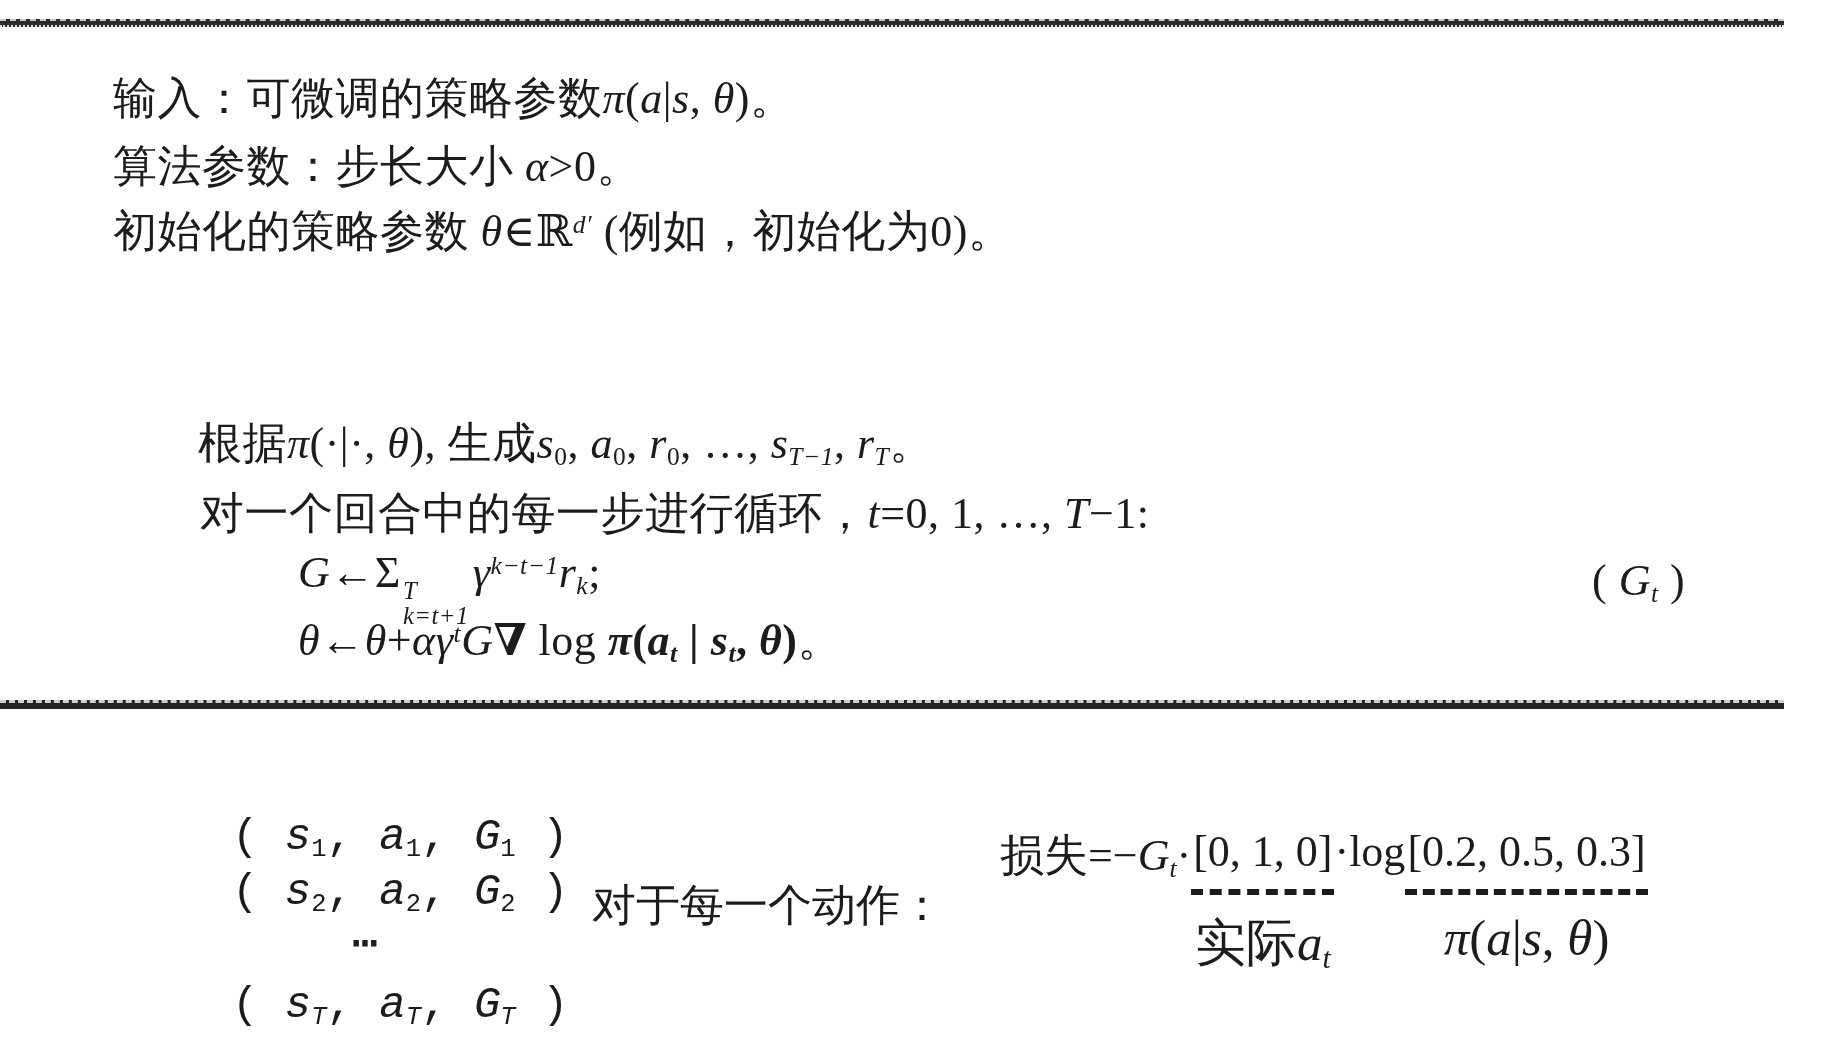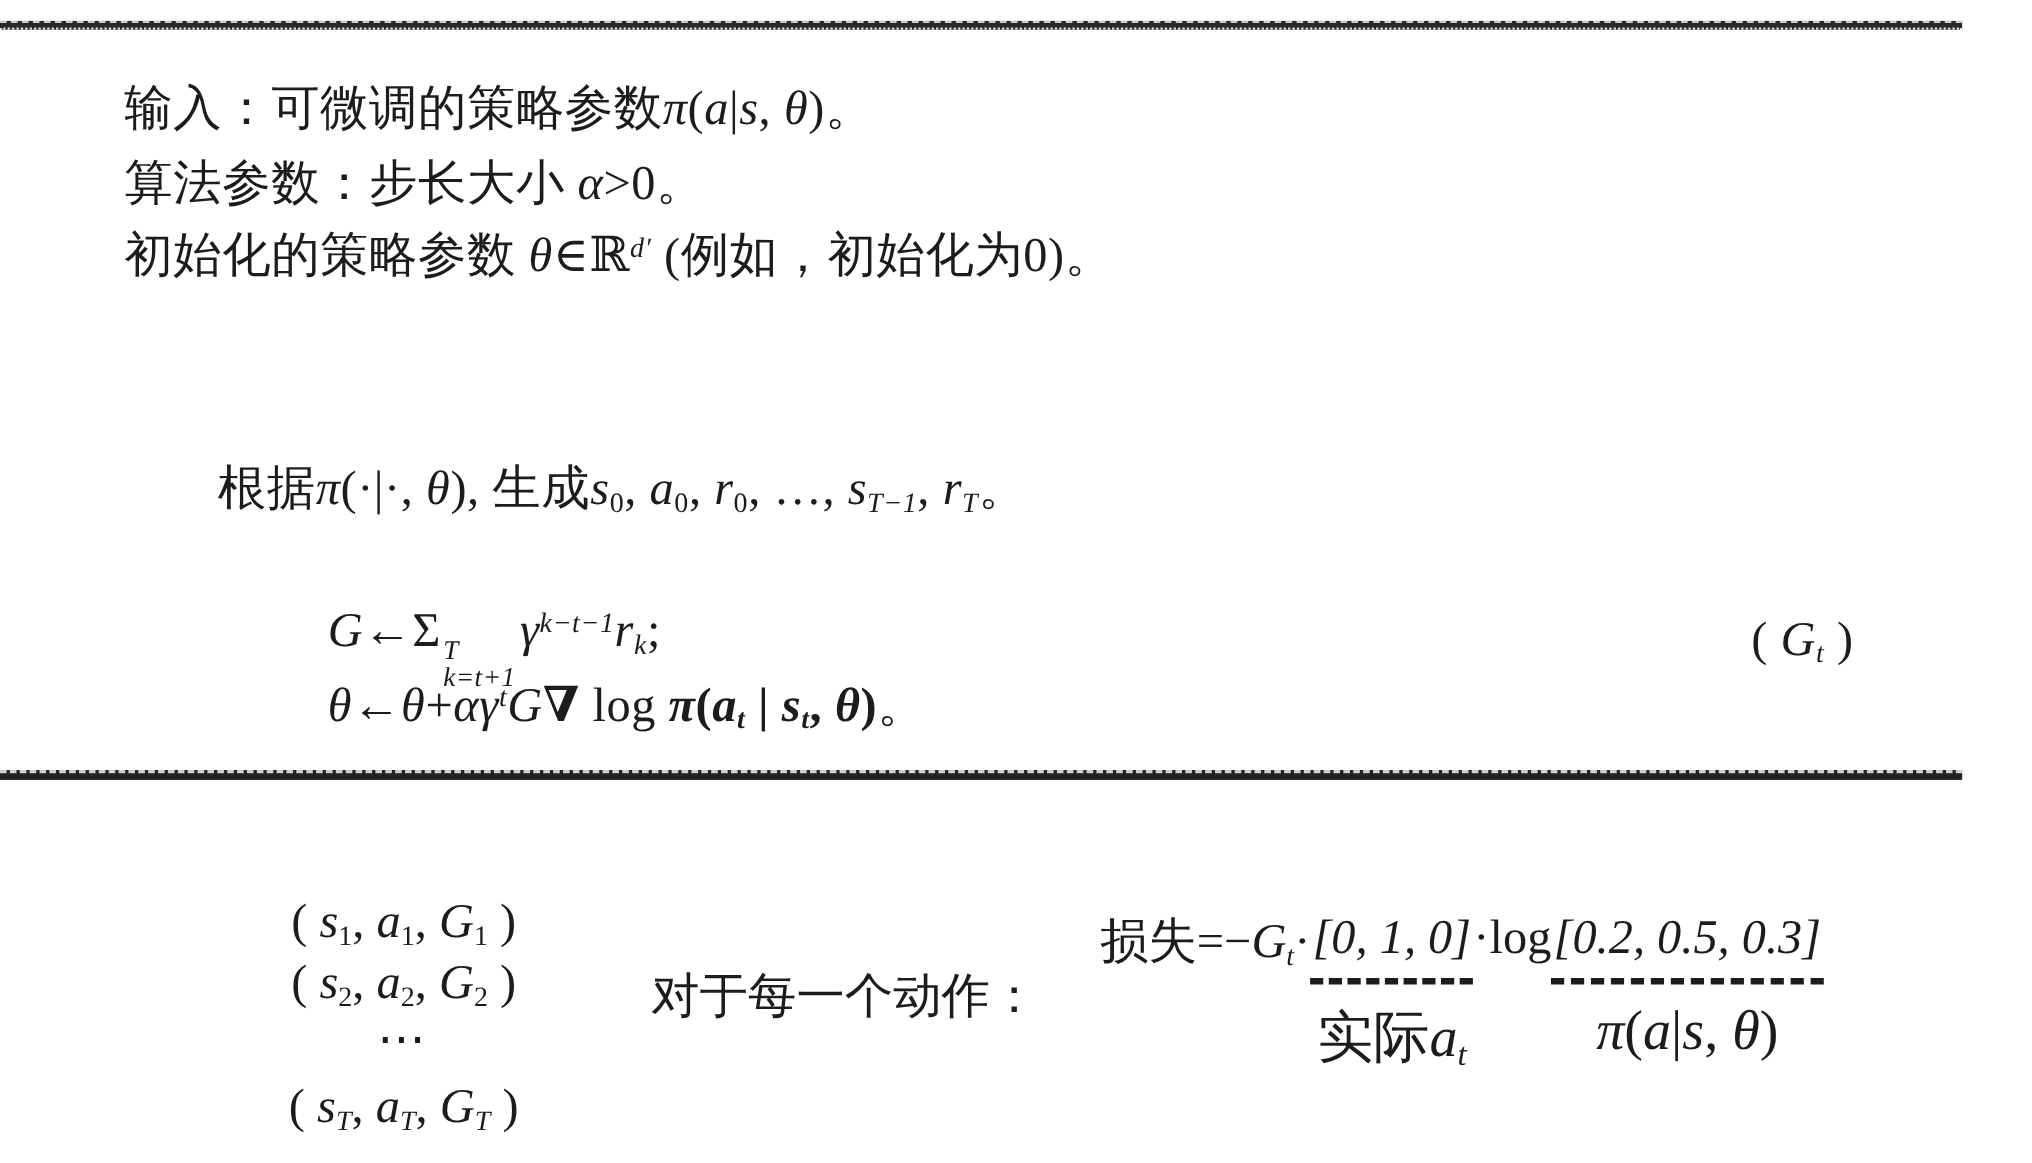--- a/index.html
+++ b/index.html
@@ -63,20 +63,21 @@
   .l-return-tag   { left: 1592px; top: 556px; }
   .l-update       { left: 298px; top: 616px; }
 
   
   .tuples {
     position: absolute;
     left: 232px; top: 810px;
     width: 270px;
     text-align: center;
     font-size: 44px;
+    font-family: Liberation Mono, monospace;
   }
   .trow { line-height: 55px; white-space: nowrap; }
   .tdots { line-height: 50px; letter-spacing: 4px; }
   .tlast { margin-top: 8px; }
 
   
   .bottom-right {
     position: absolute;
     left: 592px; top: 824px;
     display: flex;
@@ -88,35 +89,35 @@
   .fpart { display: inline-block; padding-top: 2px; }
   .fgroup {
     display: inline-flex;
     flex-direction: column;
     align-items: center;
   }
   .dashed {
     display: inline-block;
     padding: 2px 2px 12px 2px;
     border-bottom: 6px dashed #1c1c1c;
-    font-style: italic;
   }
   .glabel { margin-top: 14px; font-size: 51px; }
 </style>
 </head>
 <body>
 
 <div class="page">
 
   <div class="rule rule-top"></div>
 
   <div class="line l-input"><span>输入：可微调的策略参数</span><span class="v">π</span><span>(</span><span class="v">a</span><span>|</span><span class="v">s</span><span>, </span><span class="v">θ</span><span>)。</span></div>
   <div class="line l-params"><span>算法参数：步长大小 </span><span class="v">α</span><span>&gt;0。</span></div>
   <div class="line l-init"><span>初始化的策略参数 </span><span class="v">θ</span><span>∈</span><span>ℝ</span><sup class="v">d′</sup><span> (例如，初始化为0)。</span></div>
   <div class="line l-generate"><span>根据</span><span class="v">π</span><span>(·|·, </span><span class="v">θ</span><span>), 生成</span><span class="v">s</span><sub>0</sub><span>, </span><span class="v">a</span><sub>0</sub><span>, </span><span class="v">r</span><sub>0</sub><span>, …, </span><span class="v">s</span><sub class="v">T−1</sub><span>, </span><span class="v">r</span><sub class="v">T</sub><span>。</span></div>
+  <div class="line l-loop-step"><span>对一个回合中的每一步进行循环，</span><span class="v">t</span><span>=0, 1, …, </span><span class="v">T</span><span>−1:</span></div>
   <div class="line l-return"><span class="v">G</span><span>←</span><span>Σ</span><span class="stack">
         <span>T</span>
         <span>k=t+1</span>
       </span><span class="v">γ</span><sup class="v">k−t−1</sup><span class="v">r</span><sub class="v">k</sub><span>;</span></div>
   <div class="line l-return-tag"><span>( </span><span class="v">G</span><sub class="v">t</sub><span> )</span></div>
   <div class="line l-update"><span class="v">θ</span><span>←</span><span class="v">θ</span><span>+</span><span class="v">α</span><span class="v">γ</span><sup class="v">t</sup><span class="v">G</span><span class="b">∇</span><span> log </span><span class="v b">π</span><span class="b">(</span><span class="v b">a</span><sub class="v b">t</sub><span class="b"> | </span><span class="v b">s</span><sub class="v b">t</sub><span class="b">, </span><span class="v b">θ</span><span class="b">)</span><span>。</span></div>
 
   <div class="rule rule-mid"></div>
 
   <div class="tuples">

